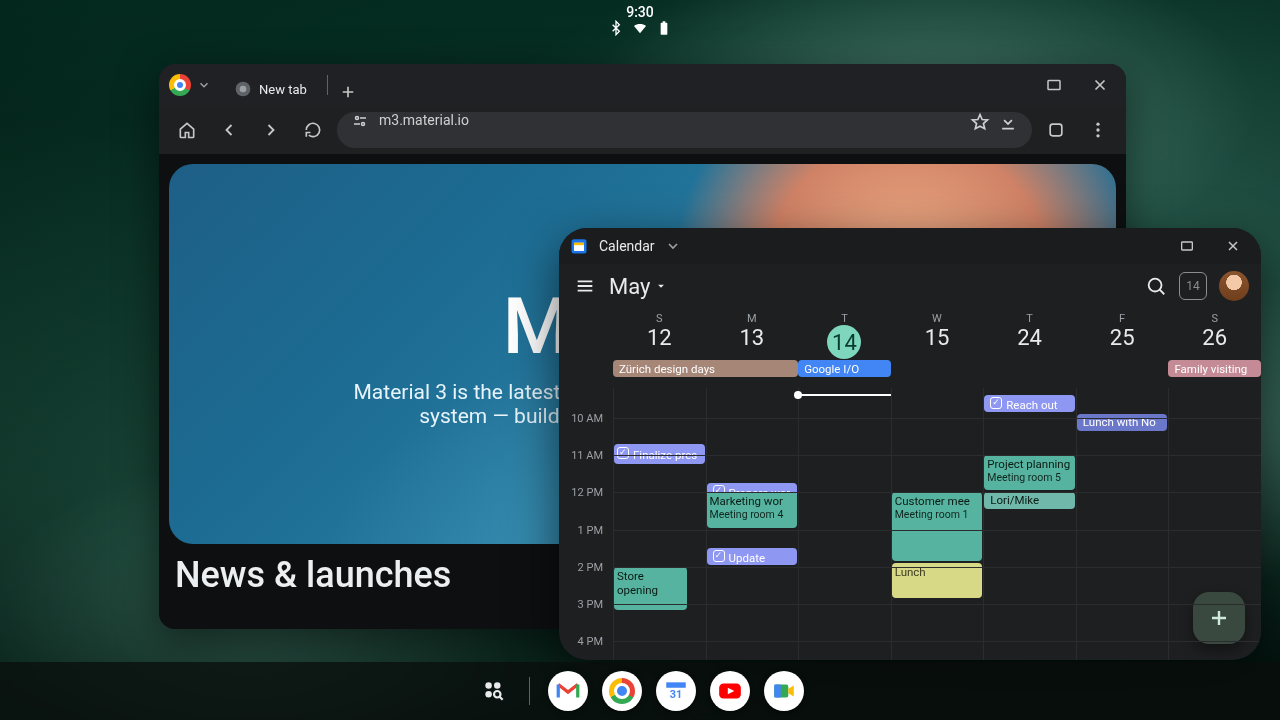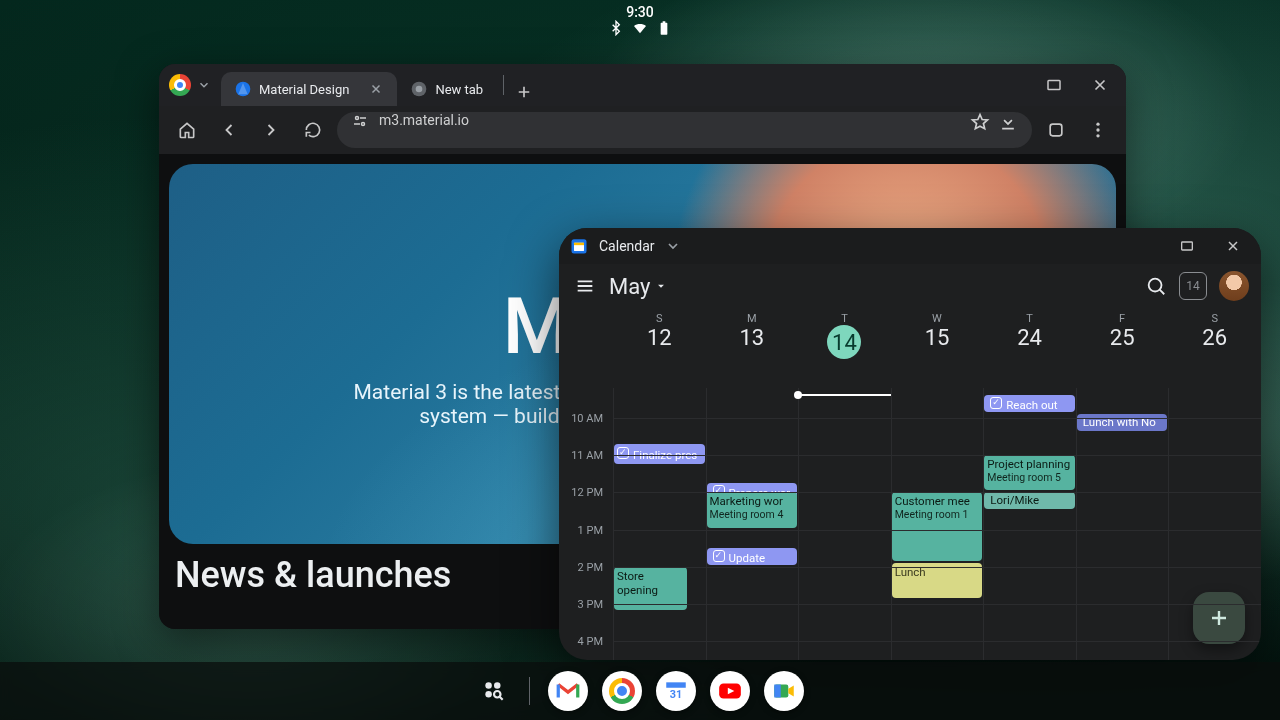--- a/index.html
+++ b/index.html
@@ -209,34 +209,20 @@
 
 <div class="chrome">
   <div class="titlebar">
     <div class="chrome-logo"></div>
     <span class="dropdown-chevron">
       <svg width="14" height="14" viewBox="0 0 24 24" fill="none" stroke="currentColor" stroke-width="2.5">
           <path d="M6 9l6 6 6-6"></path>
         </svg>
     </span>
     <div class="tabstrip">
-      <div class="tab active">
-        <span class="favicon">
-          <svg width="16" height="16" viewBox="0 0 24 24">
-              <circle cx="12" cy="12" r="11" fill="#1a73e8"></circle>
-              <path d="M12 3l7 17H5z" fill="#fff" opacity=".25"></path>
-            </svg>
-        </span>
-        <span>Material Design</span>
-        <span class="close">
-          <svg width="14" height="14" viewBox="0 0 24 24" fill="none" stroke="currentColor" stroke-width="2.5">
-              <path d="M6 6l12 12M18 6L6 18"></path>
-            </svg>
-        </span>
-      </div>
       <div class="tab">
         <span class="favicon">
           <svg width="16" height="16" viewBox="0 0 24 24">
               <circle cx="12" cy="12" r="11" fill="#5f6368"></circle>
               <circle cx="12" cy="12" r="5" fill="#9aa0a6"></circle>
             </svg>
         </span>
         <span>New tab</span>
       </div>
       <span class="sep"></span>
@@ -406,20 +392,34 @@
         <div class="dayhdr">
           <div class="dow">F</div>
           <div class="num">25</div>
         </div>
         <div class="dayhdr">
           <div class="dow">S</div>
           <div class="num">26</div>
         </div>
       </div>
 
+    <div class="allday-row">
+      <div style="grid-column:1 / span 2">
+          <div class="pill c-brown">Zürich design days</div>
+        </div>
+      <div>
+          <div class="pill c-blue">Google I/O</div>
+        </div>
+      <div></div>
+        <div></div>
+        <div></div>
+      <div>
+          <div class="pill c-pinkbr">Family visiting</div>
+        </div>
+    </div>
 
     <div class="hourlines" id="hourlines"></div>
     <div class="gridarea" id="gridarea">
 
     <div class="daycol2" style="left: 0px; width: 92.5714px;"></div>
         <div class="daycol2" style="left: 92.5714px; width: 92.5714px;"></div>
         <div class="daycol2" style="left: 185.143px; width: 92.5714px;"></div>
         <div class="daycol2" style="left: 277.714px; width: 92.5714px;"></div>
         <div class="daycol2" style="left: 370.286px; width: 92.5714px;"></div>
         <div class="daycol2" style="left: 462.857px; width: 92.5714px;"></div>

